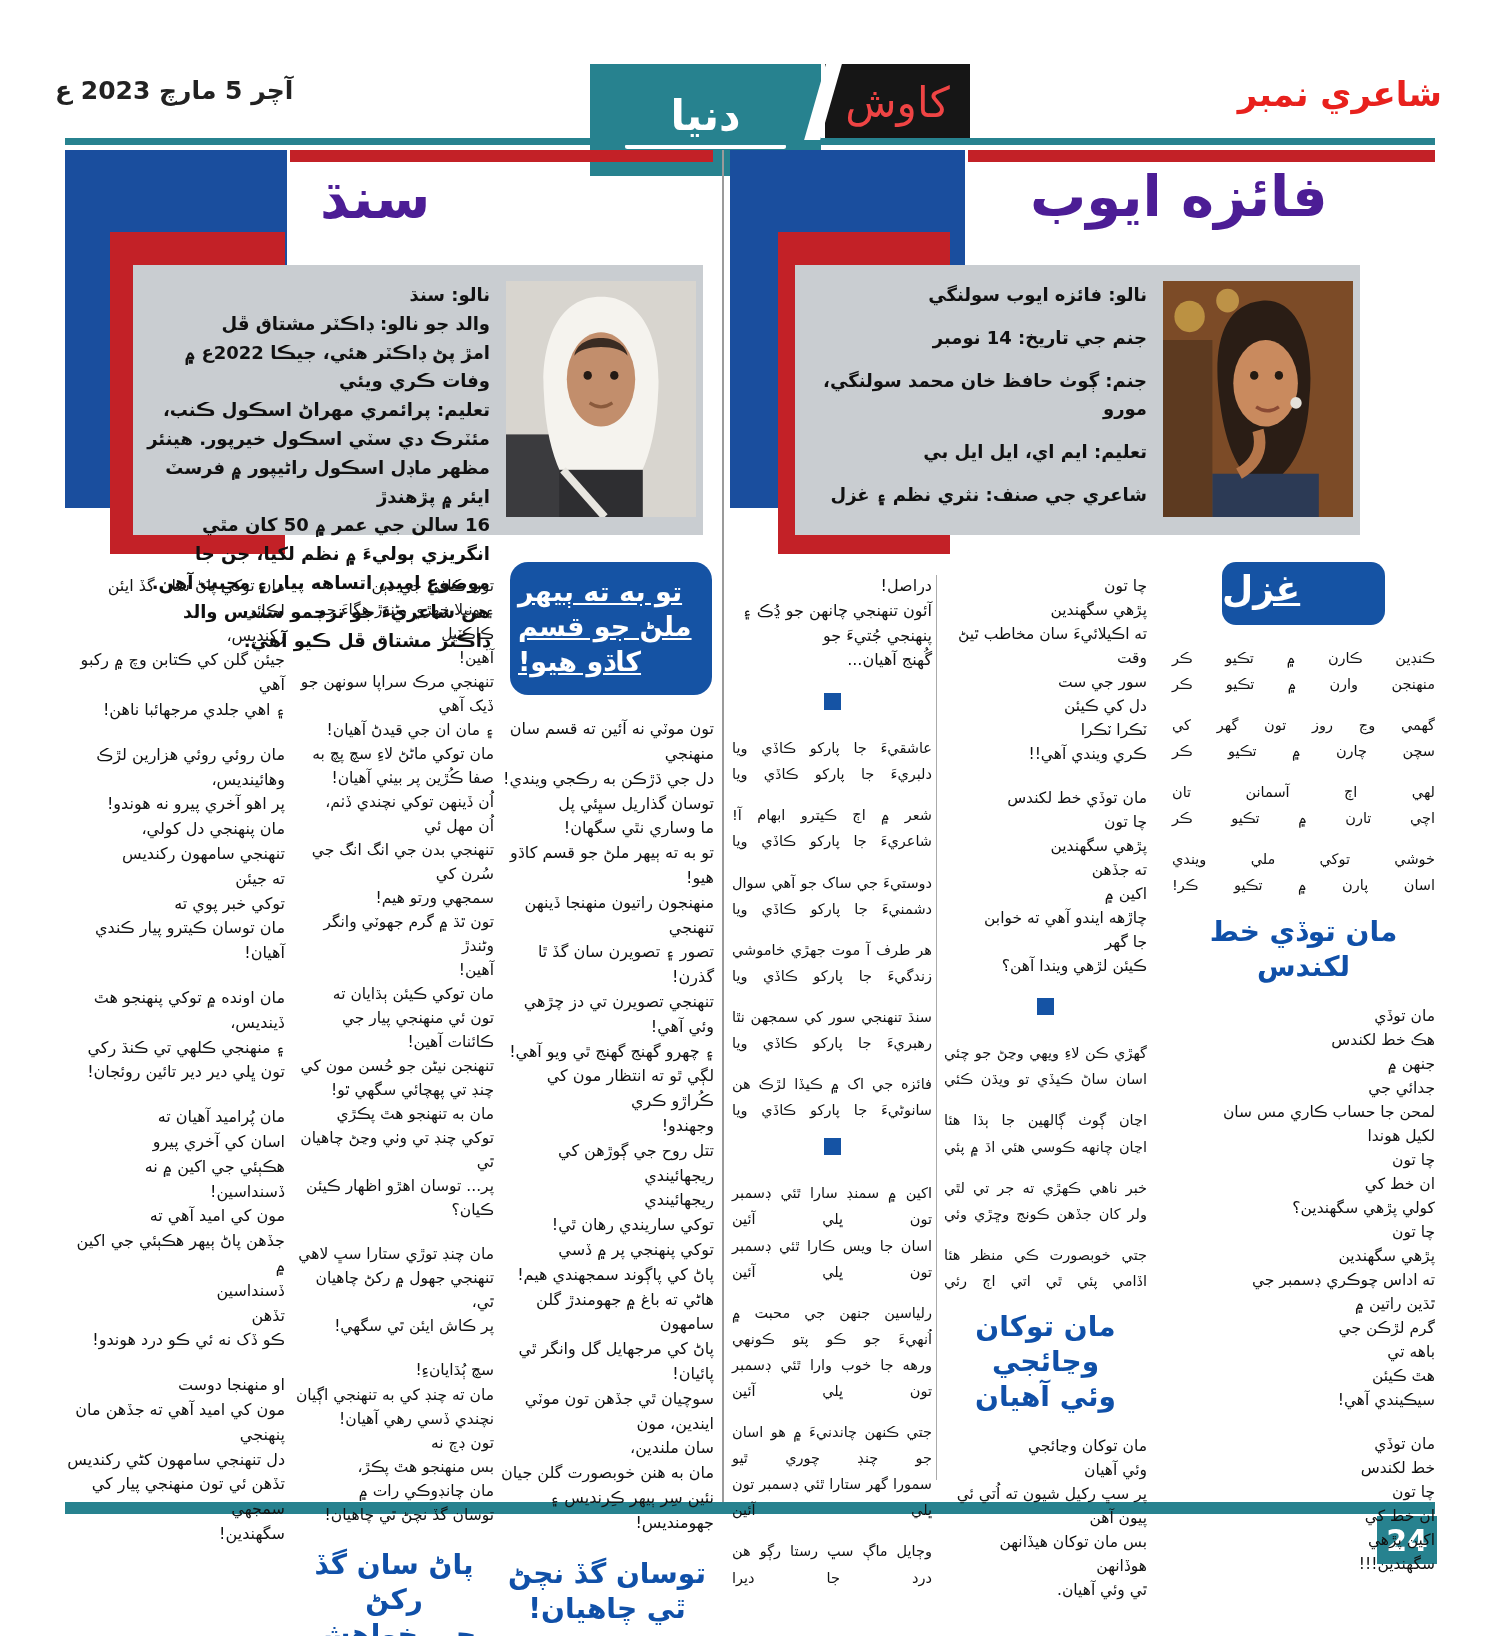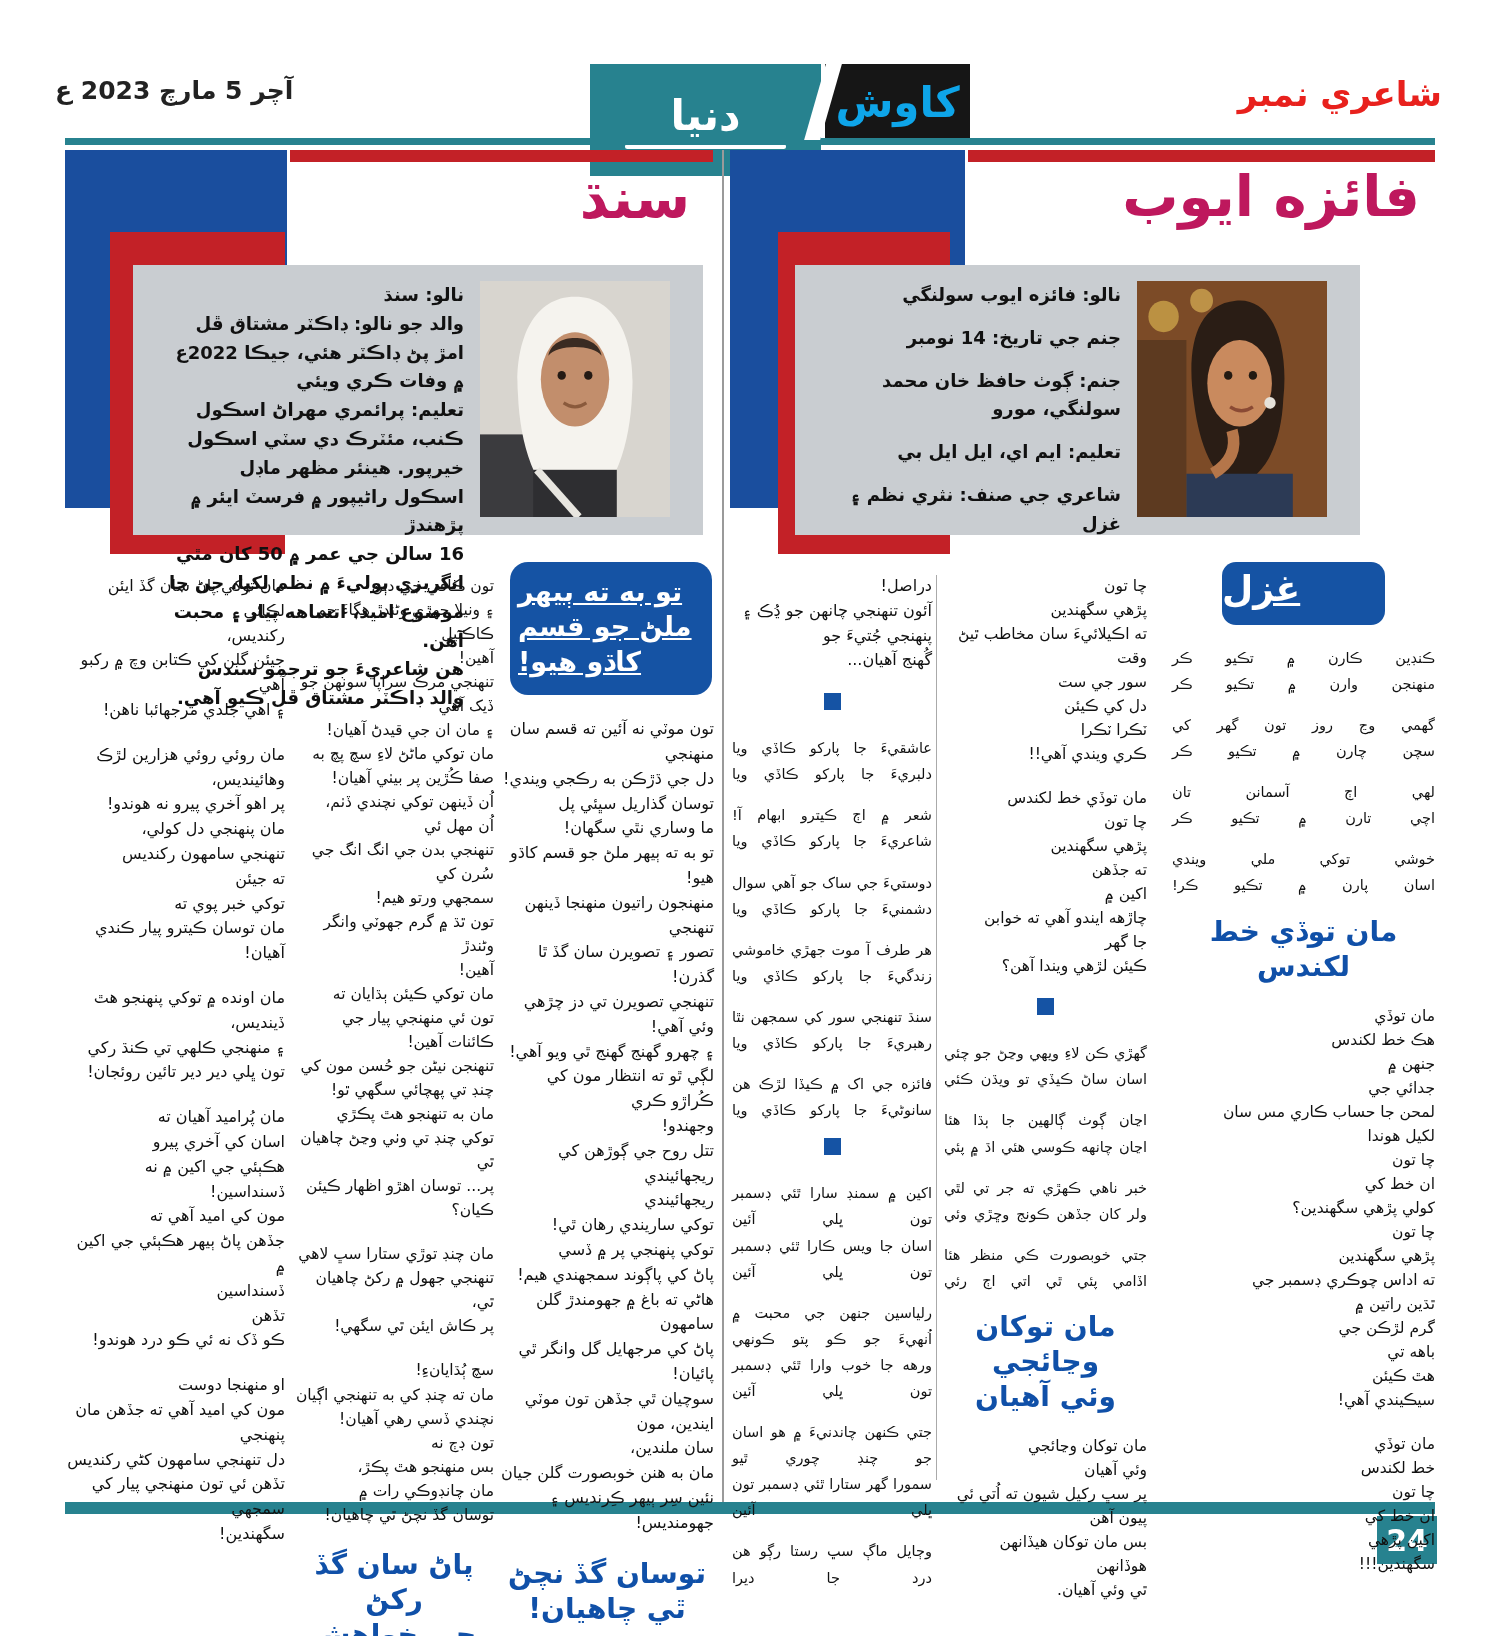--- a/index.html
+++ b/index.html
@@ -3,43 +3,43 @@
 <meta charset="utf-8">
 <style>
   html,body{margin:0;padding:0;background:#ffffff;}
   body{width:1500px;height:1636px;position:relative;overflow:hidden;
        font-family:"DejaVu Sans",sans-serif;color:#111;}
   .abs{position:absolute;}
   
   .date{top:76px;left:55px;font-size:25px;font-weight:bold;color:#222;}
   .edition{top:74px;right:58px;font-size:34px;font-weight:bold;color:#e8211d;}
   .masthead{top:64px;left:590px;width:380px;height:76px;display:flex;flex-direction:row;}
-  .mast-black{background:#161616;color:#0ea5e9;width:145px;height:100%;display:flex;
-              align-items:center;justify-content:center;font-size:42px;font-weight:bold;}
+  .mast-black{background:#161616;color:#ef4444;width:145px;height:100%;display:flex;
+              align-items:center;justify-content:center;font-size:42px;font-weight:normal;}
   .mast-slash{width:16px;height:100%;background:#ffffff;transform:skewX(-16deg);margin:0 -6px;z-index:2;}
   .mast-teal{background:#27828f;color:#fff;flex:1;height:112px;display:flex;flex-direction:column;
              align-items:center;justify-content:center;font-size:42px;font-weight:bold;position:relative;}
   .mast-teal .flour{width:70%;height:5px;background:#fff;margin-top:4px;border-radius:3px;}
   .rule{top:138px;left:65px;width:1370px;height:7px;background:#27828f;}
   
   .blue-block{background:#1a4e9e;}
   .red-block{background:#c32127;}
   .red-bar{background:#c32127;height:12px;top:150px;}
   .bb1{left:65px;top:150px;width:222px;height:358px;}
   .rb1{left:110px;top:232px;width:175px;height:322px;}
   .bar1{left:290px;width:423px;}
   .bb2{left:730px;top:150px;width:235px;height:358px;}
   .rb2{left:778px;top:232px;width:172px;height:322px;}
   .bar2{left:968px;width:467px;}
-  .page-title{font-size:56px;font-weight:bold;color:#be185d;text-align:right;z-index:5;}
+  .page-title{font-size:56px;font-weight:bold;color:#4c1d95;text-align:left;z-index:5;}
   .t1{left:320px;top:166px;width:370px;}
   .t2{left:1030px;top:164px;width:390px;}
   
   .bio{background:#c9cdd1;z-index:6;display:flex;flex-direction:row;gap:16px;
-       padding:16px 33px;box-sizing:border-box;}
+       padding:16px 7px;box-sizing:border-box;}
   .bio1{left:133px;top:265px;width:570px;height:270px;}
   .bio2{left:795px;top:265px;width:565px;height:270px;}
   .bio-photo{flex:0 0 190px;height:236px;overflow:hidden;}
   .bio-photo svg{width:100%;height:100%;display:block;}
   .bio-text{flex:1;font-size:18px;font-weight:bold;line-height:1.6;text-align:right;}
   .bio2 .bio-text div{margin-bottom:14px;}
   
   .col{top:562px;height:945px;z-index:4;}
   .colL{left:65px;width:220px;}
   .colM{left:294px;width:200px;}

